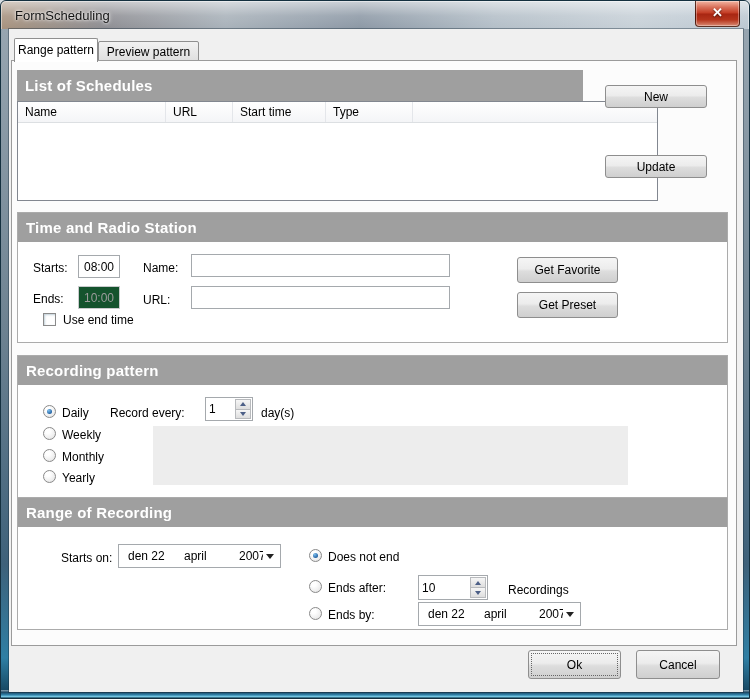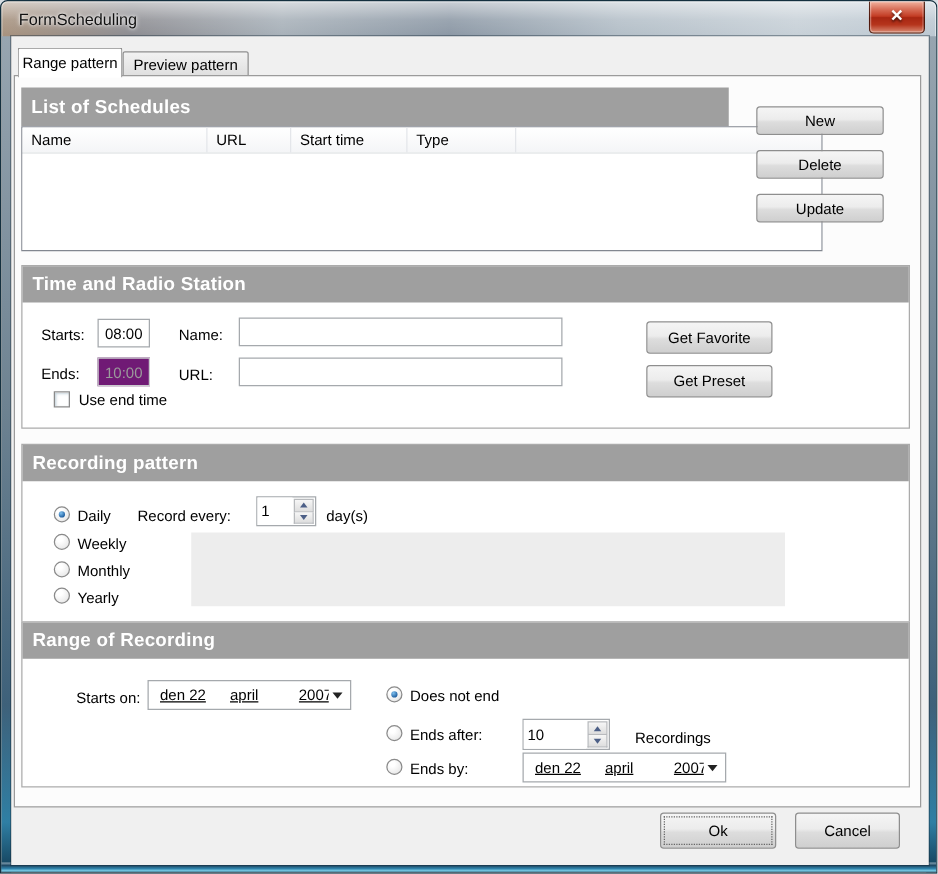--- a/index.html
+++ b/index.html
@@ -61,42 +61,42 @@
 
   
   .btn { position:absolute; font-family:inherit; font-size:12px; color:#000; cursor:default;
     background:linear-gradient(180deg,#f5f5f5,#ececec 45%,#dddddd 55%,#cfcfcf);
     border:1px solid #8e8e8e; border-radius:3px; }
   .btn-ok { outline:1px dotted #666 !important; outline-offset:-4px; }
   .lbl { position:absolute; font-size:12px; color:#000; white-space:nowrap; line-height:14px; }
   .tb { position:absolute; border:1px solid #a5a9ad; background:#fff;
     font-family:inherit; font-size:12px; padding:4px 4px; }
   .tb-center { text-align:center; }
-  .tb-disabled { background:#701a75; color:#9b9b9b; border-color:#c9cbcd; }
+  .tb-disabled { background:#14532d; color:#9b9b9b; border-color:#c9cbcd; }
   .chk { position:absolute; width:13px; height:13px; background:#fff; border:1px solid #8a8a8a;
     box-shadow:inset 1px 1px 2px rgba(120,150,170,.45); }
   .radio { position:absolute; width:13px; height:13px; border-radius:50%; border:1px solid #8a8a8a;
     background:radial-gradient(circle at 35% 30%,#ffffff 20%,#ececec 70%,#cfcfcf 100%); }
   .radio.checked::after { content:''; position:absolute; left:3px; top:3px; width:5px; height:5px;
     border-radius:50%; background:radial-gradient(circle at 35% 30%,#7ec0ef,#1e5d9e 75%); }
 
   .numud { position:absolute; display:flex; border:1px solid #a5a9ad; background:#fff; }
   .numud input { border:none; outline:none; flex:1; min-width:0;
     font-family:inherit; font-size:12px; padding:2px 3px; }
   .numud-btns { width:16px; display:flex; flex-direction:column; margin:1px; }
   .spin { flex:1; display:flex; align-items:center; justify-content:center;
     background:linear-gradient(180deg,#f6f6f6,#dedede); border:1px solid #b8babd; }
   .spin + .spin { border-top:none; }
   .tri-up { width:0; height:0; border-left:3px solid transparent; border-right:3px solid transparent;
     border-bottom:4px solid #4c5f87; }
   .tri-down { width:0; height:0; border-left:3px solid transparent; border-right:3px solid transparent;
     border-top:4px solid #4c5f87; }
 
   .dtp { position:absolute; display:flex; align-items:center; border:1px solid #a5a9ad;
-    background:#fff; font-size:12px; padding-left:9px;text-decoration:underline; }
+    background:#fff; font-size:12px; padding-left:9px; }
   .dtp-day { width:56px; } .dtp-month { width:55px; }
   .dtp-year { width:24px; overflow:hidden; white-space:nowrap; }
   .dtp-arrow { margin-left:3px; width:0; height:0; border-left:4px solid transparent;
     border-right:4px solid transparent; border-top:5px solid #222; }
 
   .gray-panel { position:absolute; left:135px; top:70px; width:475px; height:59px; background:#ededed; }
 </style>
 </head>
 <body>
 
@@ -125,21 +125,20 @@
         <div class="lv-hdr">
           <div class="lv-col" style="width:148px">Name</div>
           <div class="lv-col" style="width:67px">URL</div>
           <div class="lv-col" style="width:93px">Start time</div>
           <div class="lv-col" style="width:87px">Type</div>
           <div class="lv-col" style="flex:1;border-right:none"></div>
         </div>
         <div class="lv-body"></div>
       </div>
       <button class="btn" style="left:593px;top:24px;width:102px;height:23px">New</button>
-      <button class="btn" style="left:593px;top:59px;width:102px;height:23px">Delete</button>
       <button class="btn" style="left:593px;top:94px;width:102px;height:23px">Update</button>
 
       <div class="sec sec-time">
         <div class="hdrbar">Time and Radio Station</div>
         <span class="lbl" style="left:15px;top:48px">Starts:</span>
         <input class="tb tb-center" style="left: 60px; top: 42px; width: 42px; height: 23px;" value="08:00">
         <span class="lbl" style="left:15px;top:79px">Ends:</span>
         <input class="tb tb-center tb-disabled" style="left: 60px; top: 73px; width: 42px; height: 23px;" disabled="" value="10:00">
         <span class="lbl" style="left:125px;top:48px">Name:</span>
         <input class="tb" style="left: 173px; top: 41px; width: 259px; height: 23px;" value="">

